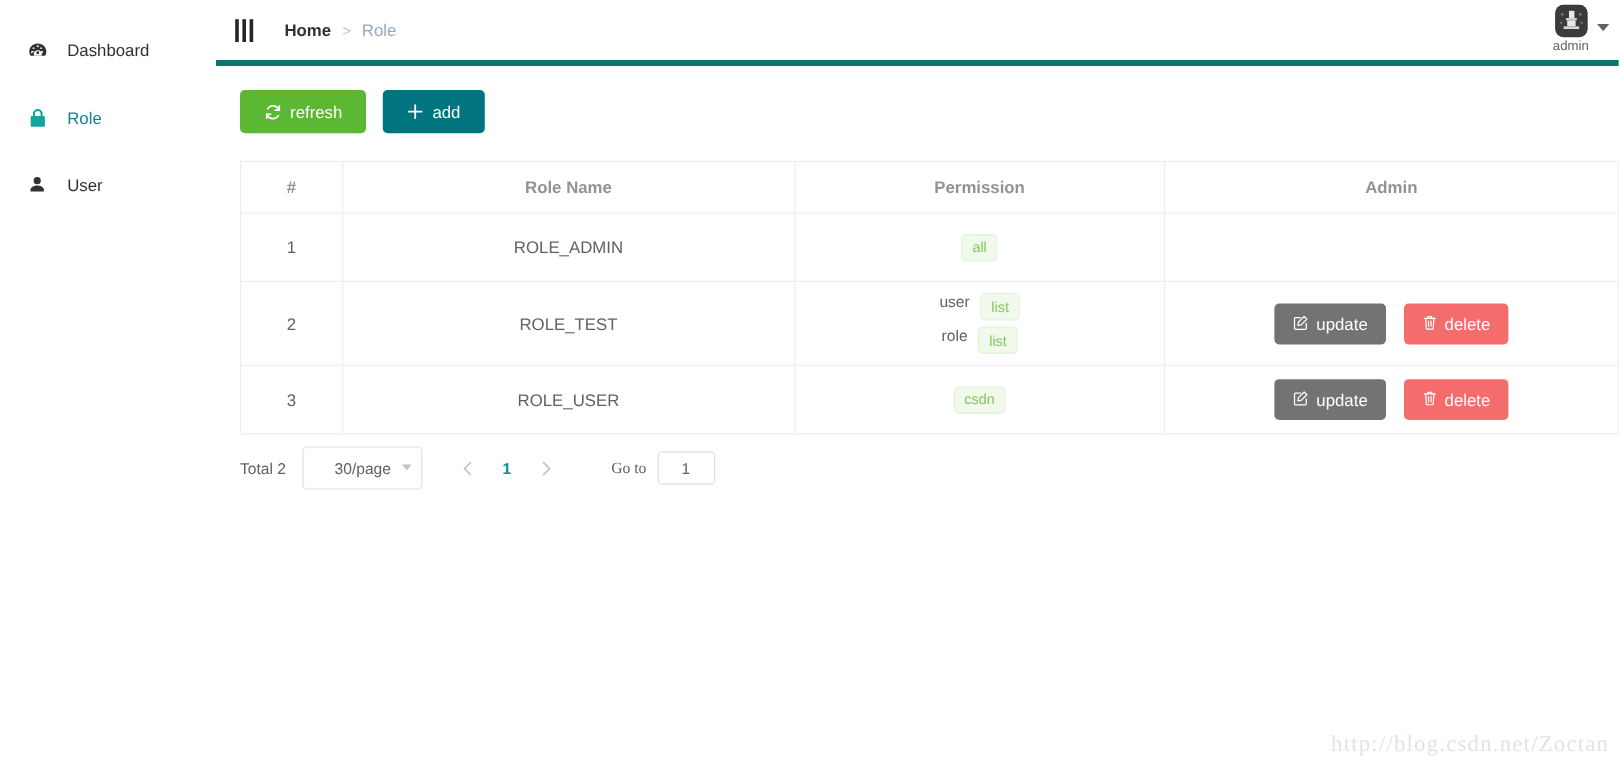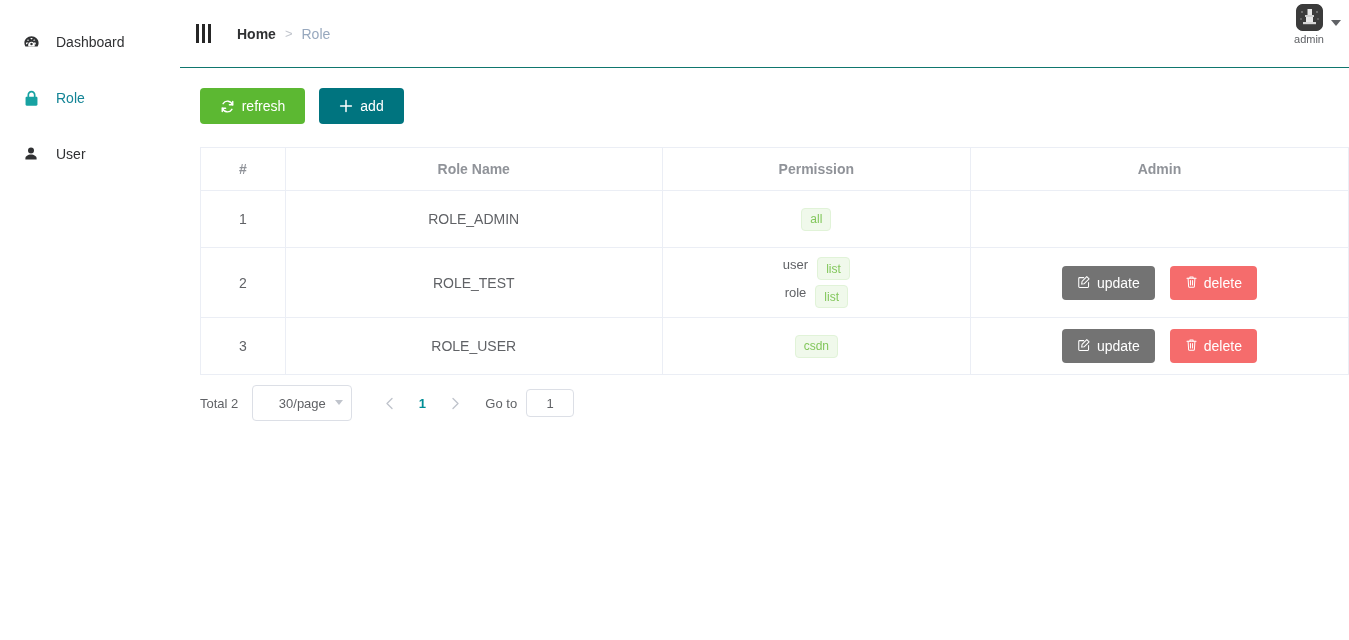--- a/index.html
+++ b/index.html
@@ -44,22 +44,22 @@
 
   
   .main {
     flex: 1 1 auto;
     position: relative;
     min-width: 0;
   }
 
   
   .header {
-    height: 68px;
-    border-bottom: 1px solid #0f766e;
+    height: 55px;
+    border-bottom: 5px solid #0f766e;
     display: flex;
     align-items: center;
     padding-left: 12px;
     padding-right: 10px;
     position: relative;
   }
   .collapse-toggle {
     display: flex;
     align-items: center;
     gap: 3px;
@@ -248,21 +248,21 @@
   }
   .pg-arrow.first { margin-left: 22px; }
   .pg-num {
     min-width: 30px; height: 28px;
     display: flex; align-items: center; justify-content: center;
     color: #008e96;
     font-weight: bold;
     font-size: 13px;
     cursor: pointer;
   }
-  .pg-goto { margin-left: 12px; margin-right: 9px; color: #606266; }
+  .pg-goto { margin-left: 36px; margin-right: 9px; color: #606266; font-family: Liberation Serif, serif; }
   .pg-input {
     width: 48px; height: 28px;
     border: 1px solid #dcdfe6;
     border-radius: 4px;
     text-align: center;
     font-size: 13px;
     color: #606266;
     font-family: "Liberation Sans", sans-serif;
     background: #fff;
     outline: none;
@@ -506,15 +506,16 @@
             <path d="M2 1.5l5 5-5 5"></path>
           </svg>
         </div>
 
         <span class="pg-goto">Go to</span>
         <input class="pg-input" type="text" value="1" style="">
       </div>
 
     </div>
 
+    <div class="watermark">http://blog.csdn.net/Zoctan</div>
 
   </div>
 </div>
 
 </body></html>

